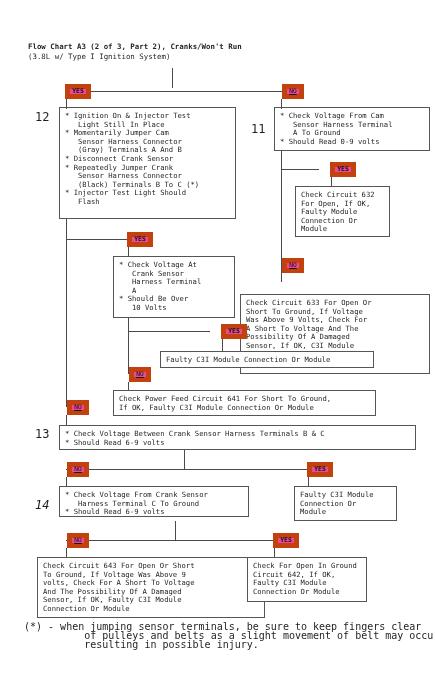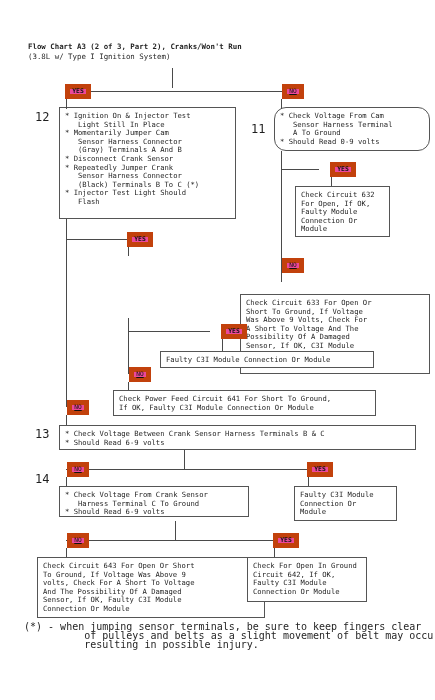--- a/index.html
+++ b/index.html
@@ -104,21 +104,21 @@
    (Gray) Terminals A And B
 * Disconnect Crank Sensor
 * Repeatedly Jumper Crank
    Sensor Harness Connector
    (Black) Terminals B To C (*)
 * Injector Test Light Should
    Flash</div>
   </div>
 
   <div class="num" style="left:251px; top:125px;">11</div>
-  <div class="box" style="left:274px; top:107px; width:156px; height:44px;border-radius:12px;">
+  <div class="box" style="left:274px; top:107px; width:156px; height:44px;">
     <div class="inner" style="left:5px; top:4px;">* Check Voltage From Cam
    Sensor Harness Terminal
    A To Ground
 * Should Read 0-9 volts</div>
   </div>
 
   <div class="ln lnv" style="left:281px; top:151px; height:123px;"></div>
   <div class="ln lnh" style="left:281px; top:169px; width:38px;"></div>
   <div class="tag" style="left:318px; top:162px; width:26px; height:15px;">YES</div>
   <div class="ln lnv" style="left:331px; top:177px; height:9px;"></div>
@@ -141,20 +141,28 @@
 Sensor, If OK, C3I Module
 Connection Or Module Is
 Faulty</div>
   </div>
 
   <div class="ln lnv" style="left:66px; top:219px; height:188px;"></div>
   <div class="ln lnh" style="left:66px; top:239px; width:62px;"></div>
   <div class="tag" style="left:115px; top:232px; width:26px; height:15px;">YES</div>
   <div class="ln lnv" style="left:128px; top:247px; height:9px;"></div>
 
+  <div class="box" style="left:113px; top:256px; width:122px; height:62px;">
+    <div class="inner" style="left:5px; top:4px;">* Check Voltage At
+   Crank Sensor
+   Harness Terminal
+   A
+* Should Be Over
+   10 Volts</div>
+  </div>
 
   <div class="ln lnv" style="left:128px; top:318px; height:56px;"></div>
   <div class="ln lnh" style="left:128px; top:331px; width:82px;"></div>
   <div class="tag" style="left:209px; top:324px; width:26px; height:15px;">YES</div>
   <div class="ln lnv" style="left:222px; top:339px; height:12px;"></div>
   <div class="box" style="left:160px; top:351px; width:214px; height:17px;">
     <div class="inner" style="left:5px; top:4px;">Faulty C3I Module Connection Or Module</div>
   </div>
 
   <div class="tag no" style="left:117px; top:367px; width:22px; height:15px;">NO</div>
@@ -173,21 +181,21 @@
 * Should Read 6-9 volts</div>
   </div>
 
   <div class="ln lnv" style="left:184px; top:450px; height:19px;"></div>
   <div class="ln lnh" style="left:66px; top:469px; width:242px;"></div>
   <div class="tag no" style="left:55px; top:462px; width:22px; height:15px;">NO</div>
   <div class="ln lnv" style="left:66px; top:477px; height:9px;"></div>
   <div class="tag" style="left:295px; top:462px; width:26px; height:15px;">YES</div>
   <div class="ln lnv" style="left:308px; top:477px; height:9px;"></div>
 
-  <div class="num" style="left:35px; top:475px;">14</div>
+  <div class="num" style="left:35px; top:501px;font-style:italic;">14</div>
   <div class="box" style="left:59px; top:486px; width:190px; height:31px;">
     <div class="inner" style="left:5px; top:4px;">* Check Voltage From Crank Sensor
    Harness Terminal C To Ground
 * Should Read 6-9 volts</div>
   </div>
 
   <div class="box" style="left:294px; top:486px; width:103px; height:35px;">
     <div class="inner" style="left:5px; top:4px;">Faulty C3I Module
 Connection Or
 Module</div>

